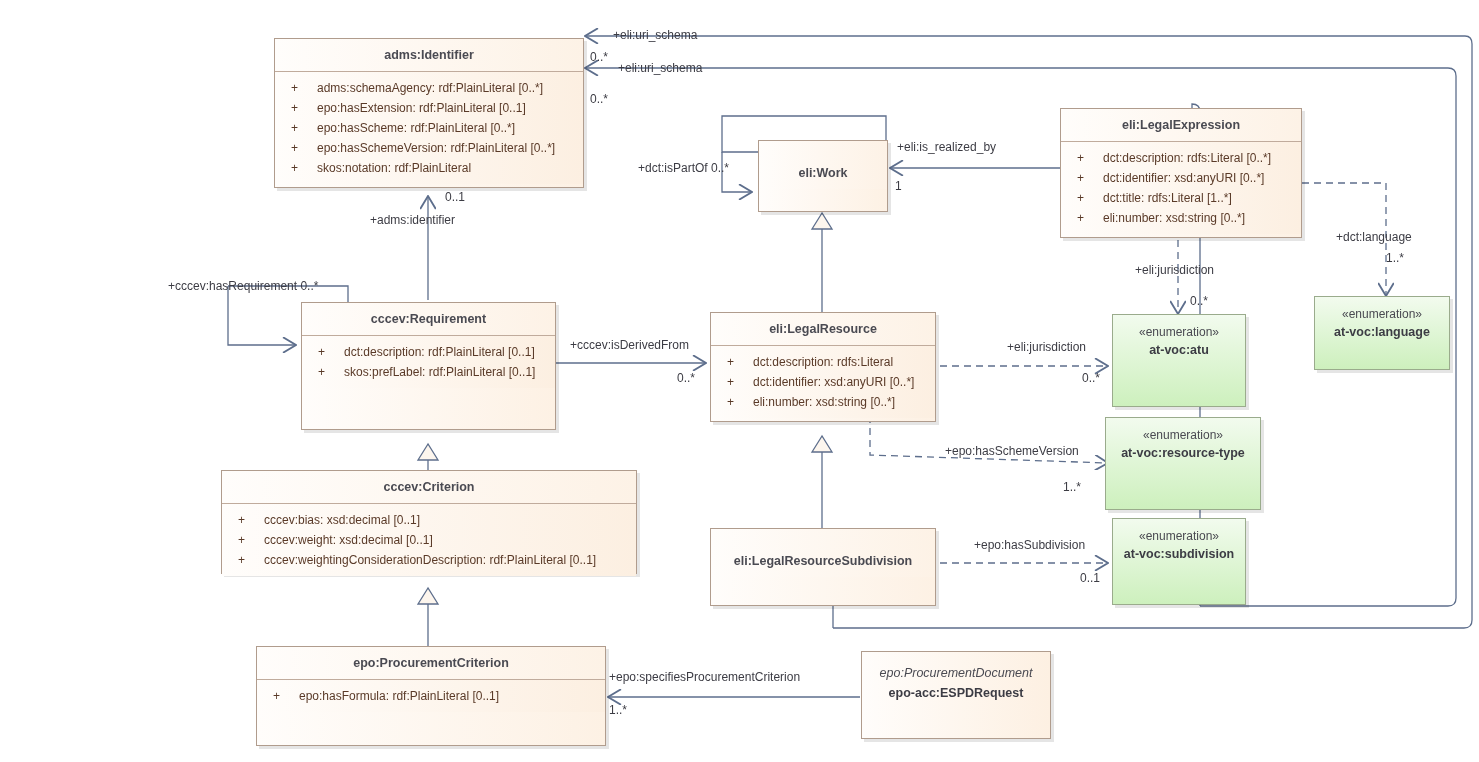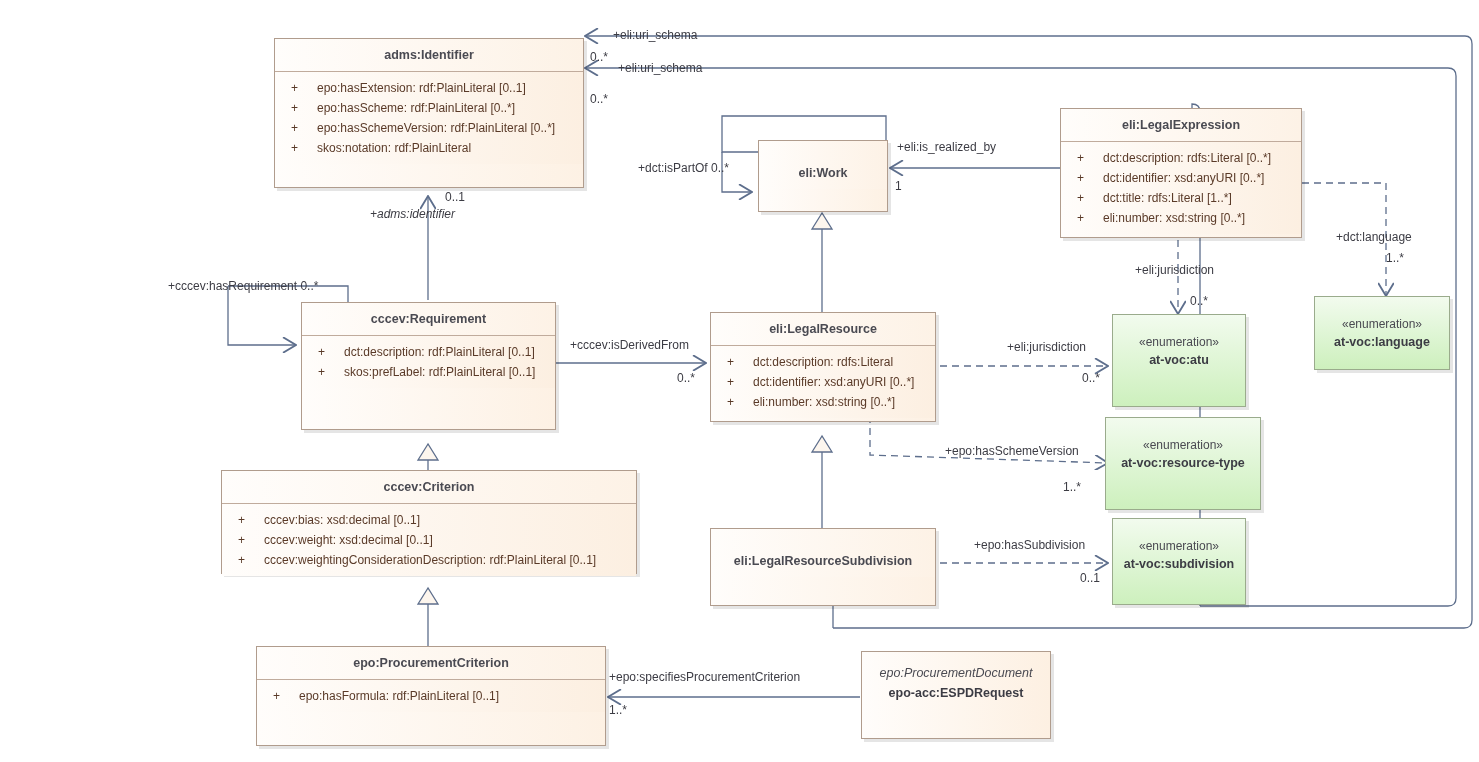--- a/index.html
+++ b/index.html
@@ -68,21 +68,21 @@
     box-sizing: border-box;
     border: 1px solid #9aab8c;
     background: linear-gradient(to bottom, #f2fbee 0%, #cdf0bd 100%);
     box-shadow: 3px 3px 0 rgba(0,0,0,0.10);
     text-align: center;
     z-index: 5;
   }
   .uml-enum .stereo {
     font-size: 12px;
     color: #4a4a52;
-    padding-top: 19px;
+    padding-top: 9px;
     line-height: 17px;
   }
   .uml-enum .ename {
     font-size: 12.5px;
     font-weight: bold;
     color: #3c3c44;
     line-height: 19px;
   }
   .doc-class {
     position: absolute;
@@ -190,20 +190,21 @@
     </g>
 
     <g stroke="#5d6e8c" stroke-width="1.3" fill="none">
       <path d="M 860 697 L 608 697" marker-end="url(#openArrow)"></path>
     </g>
   </svg>
 
   <div class="uml-class" style="left:274px; top:38px; width:310px; height:150px;">
     <div class="hdr with-rule">adms:Identifier</div>
     <div class="attrs">
+      <div class="attr-row"><span class="vis">+</span><span>adms:schemaAgency: rdf:PlainLiteral [0..*]</span></div>
       <div class="attr-row"><span class="vis">+</span><span>epo:hasExtension: rdf:PlainLiteral [0..1]</span></div>
       <div class="attr-row"><span class="vis">+</span><span>epo:hasScheme: rdf:PlainLiteral [0..*]</span></div>
       <div class="attr-row"><span class="vis">+</span><span>epo:hasSchemeVersion: rdf:PlainLiteral [0..*]</span></div>
       <div class="attr-row"><span class="vis">+</span><span>skos:notation: rdf:PlainLiteral</span></div>
     </div>
   </div>
 
   <div class="uml-class" style="left:758px; top:140px; width:130px; height:72px;">
     <div class="hdr" style="padding-top:25px;">eli:Work</div>
   </div>
@@ -279,21 +280,21 @@
     <div class="stereo-italic">epo:ProcurementDocument</div>
     <div class="dname">epo-acc:ESPDRequest</div>
   </div>
 
   <div class="edge-label" style="left:613px; top:28px;">+eli:uri_schema</div>
   <div class="mult-label" style="left:590px; top:50px;">0..*</div>
 
   <div class="edge-label" style="left:618px; top:61px;">+eli:uri_schema</div>
   <div class="mult-label" style="left:590px; top:92px;">0..*</div>
 
-  <div class="edge-label" style="left:370px; top:207px;font-style:italic;">+adms:identifier</div>
+  <div class="edge-label" style="left:370px; top:213px;">+adms:identifier</div>
   <div class="mult-label" style="left:445px; top:190px;">0..1</div>
 
   <div class="edge-label" style="left:638px; top:161px;">+dct:isPartOf 0..*</div>
 
   <div class="edge-label" style="left:897px; top:140px;">+eli:is_realized_by</div>
   <div class="mult-label" style="left:895px; top:179px;">1</div>
 
   <div class="edge-label" style="left:168px; top:279px;">+cccev:hasRequirement 0..*</div>
 
   <div class="edge-label" style="left:570px; top:338px;">+cccev:isDerivedFrom</div>

